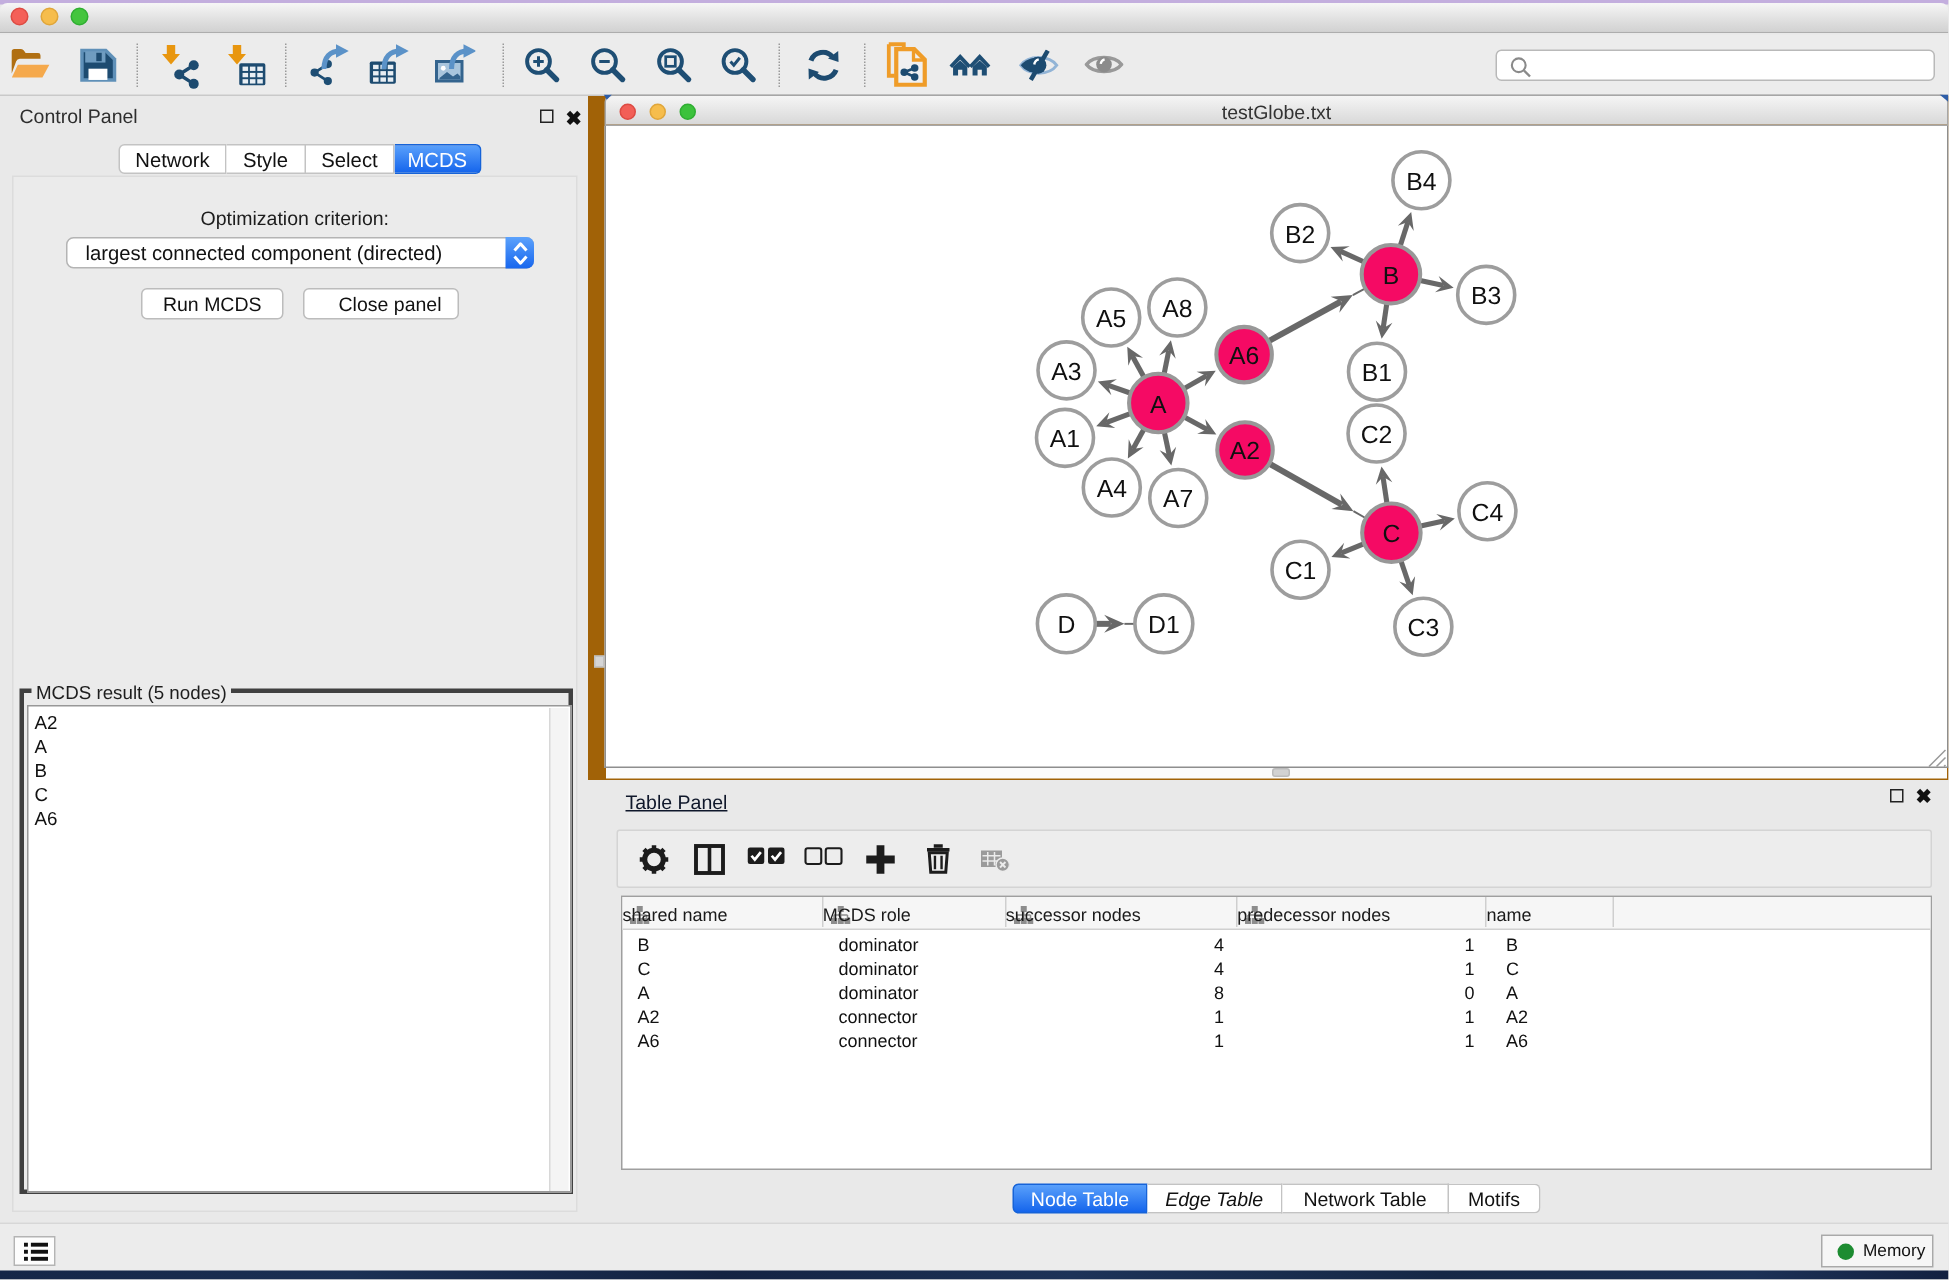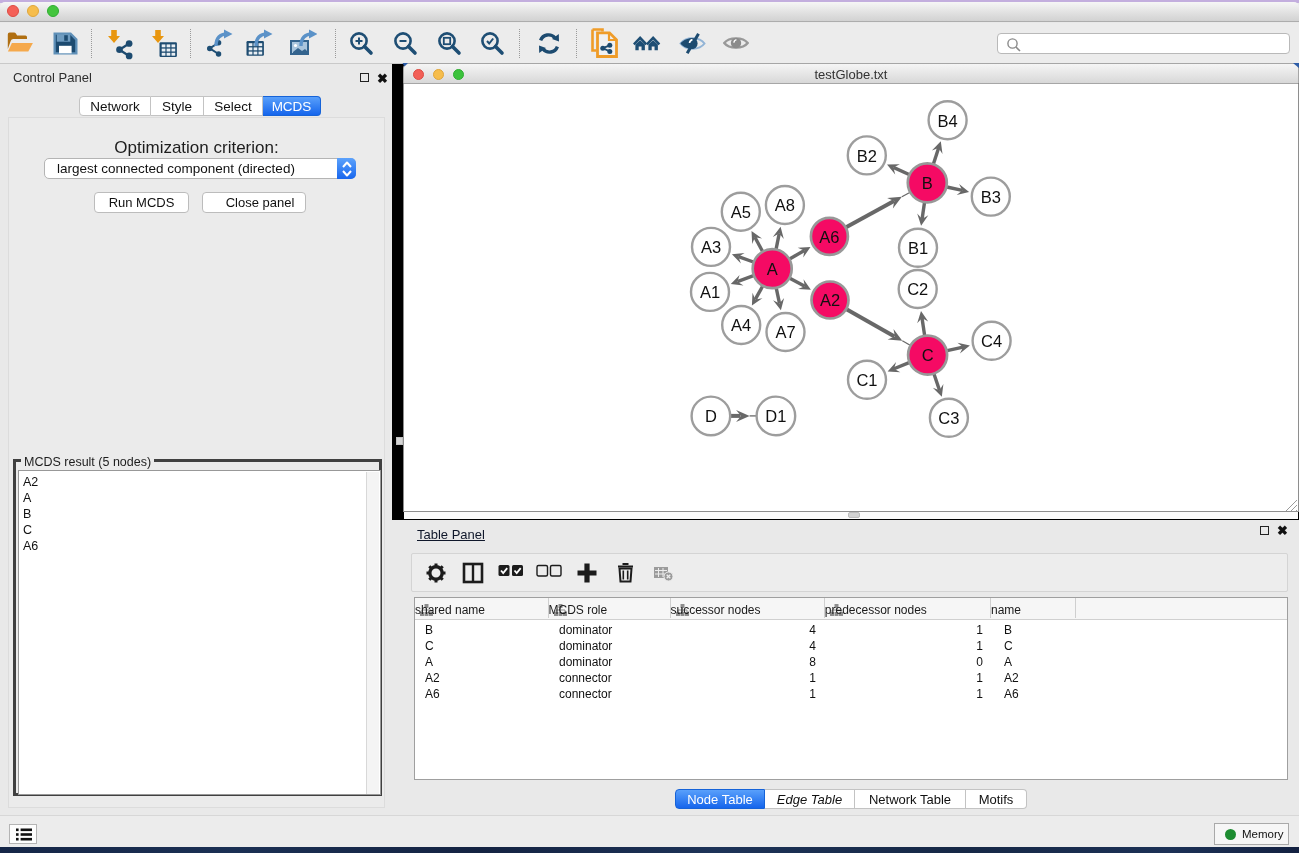--- a/index.html
+++ b/index.html
@@ -23,31 +23,31 @@
 
 #cpanel { left:0; top:64px; width:392px; height:751px; background:#e9e9e9; }
 #cpanel .hdr { left:13px; top:6px; font-size:13px; color:#2e2e2e; }
 .winbtn { top:9px; }
 #cptabs { top:32px; height:20px; font-size:13.5px; }
 .seg { position:absolute; top:0; height:20px; background:#fff; border:1px solid #c3c3c3; border-left:none; color:#111; text-align:center; line-height:19px; }
 .seg.first { border-left:1px solid #c3c3c3; border-radius:4px 0 0 4px; }
 .seg.last { border-radius:0 4px 4px 0; }
 .seg.sel { background:linear-gradient(#59a0fb,#1565ec); border-color:#1663d8; color:#fff; }
 #cpinner { left:8px; top:53px; width:377px; height:691px; background:#ebebeb; border:1px solid #dcdcdc; }
-#optlabel { left:0; width:100%; text-align:center; top:20px; font-size:17px; color:#1d1d1d; }
+#optlabel { left:0; width:100%; text-align:center; top:20px; font-size:13px; color:#1d1d1d; }
 #dropdown { left:35px; top:40px; width:312px; height:21px; background:#fff; border:1px solid #b4b4b4; border-radius:5px; font-size:13.5px; color:#111; line-height:20px; padding-left:12px; }
 #ddbtn { right:-1px; top:-1px; width:19px; height:21px; border-radius:0 5px 5px 0; background:linear-gradient(#5ca2fc,#1766ee); }
 .btn { position:absolute; height:21px; background:#fff; border:1px solid #bcbcbc; border-radius:4px; font-size:13px; color:#111; text-align:center; line-height:19px; }
 #fieldset { left:4px; top:341px; width:369px; height:337px; border:3px solid #404040; background:#ebebeb; }
 #fieldlegend { left:5px; top:-7px; background:#ebebeb; padding:0 3px; font-size:12.5px; color:#1d1d1d; }
 #listbox { left:2px; top:8px; width:363px; height:325px; background:#fff; border:1px solid #989898; font-size:12.5px; color:#111; padding:3px 0 0 4px; line-height:16px; }
 #listscroll { right:1px; top:1px; width:13px; height:322px; background:#f4f4f4; border-left:1px solid #d8d8d8; }
 
 
-#desktop { left:392px; top:64px; width:907px; height:456px; background:#000000; }
+#desktop { left:392px; top:64px; width:907px; height:456px; background:#a16207; }
 #netwin { left:11px; top:-1px; width:896px; height:456px; }
 #nettitle { left:0; top:0; width:100%; height:21px; background:linear-gradient(#f5f5f5,#d8d8d8); border:1px solid #a6a6a6; border-radius:5px 5px 0 0; }
 #nettitle .title { width:100%; text-align:center; top:3px; font-size:13px; color:#333; }
 #netcanvas { left:0; top:21px; width:896px; height:428px; background:#fff; border:1px solid #8e8e8e; border-top:none; }
 #nethscroll { left:1px; top:449px; width:894px; height:7px; background:#fbfbfb; }
 #nethumb { left:444px; top:0px; width:12px; height:6px; background:#d2d2d2; border:1px solid #bbb; border-radius:2px; }
 #deskvthumb { left:4px; top:373px; width:7px; height:8px; background:#d5d5d5; border:1px solid #c0c0c0; }
 
 
 #tpanel { left:392px; top:520px; width:907px; height:295px; background:#e9e9e9; }

